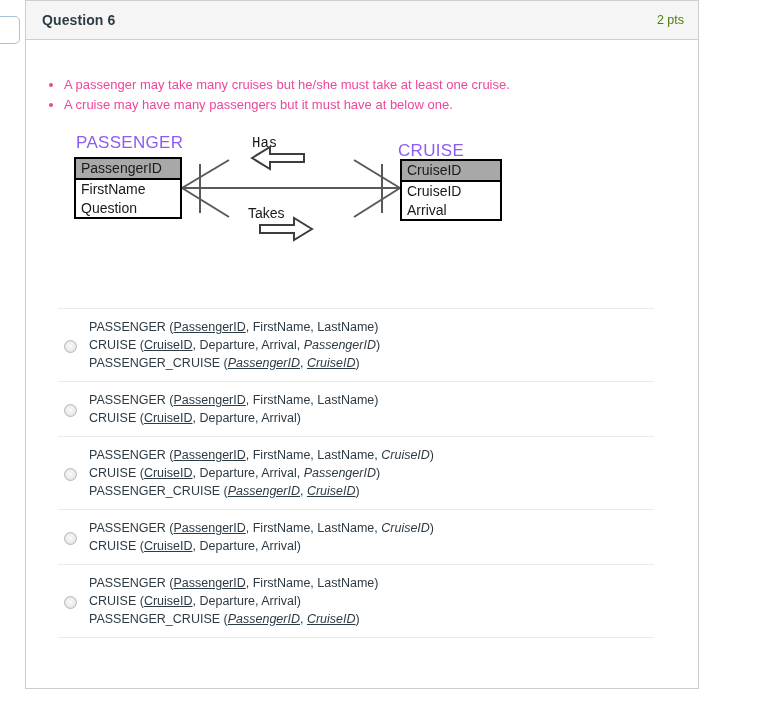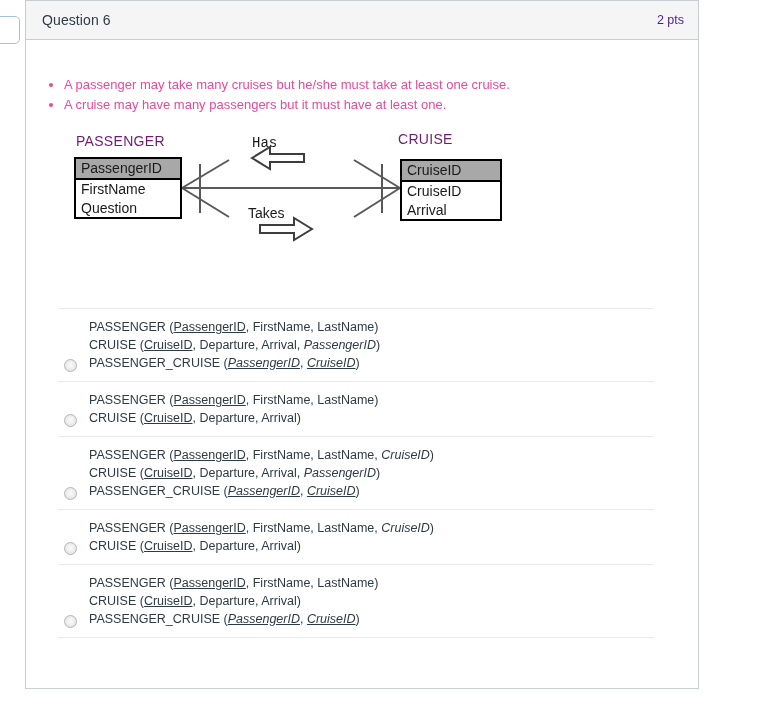--- a/index.html
+++ b/index.html
@@ -46,27 +46,27 @@
     border-bottom: 1px solid #c7cdd1;
     border-top: 1px solid #c7cdd1;
     display: flex;
     align-items: center;
     justify-content: space-between;
     padding: 0 14px 0 16px;
     box-sizing: border-box;
   }
   .question-title {
     font-size: 14px;
-    font-weight: normal;
+    font-weight: bold;
     color: #2d3b45;
     letter-spacing: 0.1px;
   }
   .question-points {
     font-size: 12.5px;
-    color: #4c1d95;
+    color: #4d7c0f;
   }
 
   .question-body {
     padding: 24px 22px 0 16px;
   }
 
   .prompt {
     font-size: 13px;
     line-height: 20px;
     color: #2d3b45;
@@ -86,27 +86,27 @@
 
   
   .erd {
     position: relative;
     width: 480px;
     height: 135px;
     margin: 15px 0 0 12px;
   }
   .erd-label {
     position: absolute;
-    font-size: 14px;
-    color: #701a75;
+    font-size: 17px;
+    color: #8b5cf6;
     letter-spacing: 0.3px;
     white-space: nowrap;
   }
   .erd-label.passenger { left: 22px; top: 4px; }
-  .erd-label.cruise { left: 344px; top: 2px; }
+  .erd-label.cruise { left: 344px; top: 12px; }
 
   .entity {
     position: absolute;
     border: 2px solid #000000;
     background: #ffffff;
     box-sizing: border-box;
   }
   .entity.passenger { left: 20px; top: 28px; width: 108px; height: 62px; }
   .entity.cruise { left: 346px; top: 30px; width: 102px; height: 62px; }
 
@@ -141,21 +141,21 @@
   .rel-label.has { left: 198px; top: 6px; font-family: Liberation Mono, monospace; }
   .rel-label.takes { left: 194px; top: 76px; }
 
   
   .answers {
     margin: 44px 0 0 0;
     padding: 0 22px 0 16px;
   }
   .answer-row {
     display: flex;
-    align-items: flex-end;
+    align-items: center;
     border-top: 1px solid #e8eaec;
     padding: 9px 0 9px 0;
     min-height: 20px;
   }
   .answer-row:last-child { border-bottom: 1px solid #e8eaec; }
 
   .radio {
     flex: 0 0 auto;
     width: 13px;
     height: 13px;
@@ -187,21 +187,21 @@
   <div class="question-header">
     <span class="question-title">Question 6</span>
     <span class="question-points">2 pts</span>
   </div>
 
   <div class="question-body">
 
 
     <ul class="bullets">
       <li>A passenger may take many cruises but he/she must take at least one cruise.</li>
-      <li>A cruise may have many passengers but it must have at least one.</li>
+      <li>A cruise may have many passengers but it must have at below one.</li>
     </ul>
 
     <div class="erd">
 
       <svg viewBox="0 0 480 135">
 
         <line x1="128" y1="59" x2="346" y2="59" stroke="#595959" stroke-width="2"></line>
 
         <line x1="128" y1="59" x2="175" y2="31" stroke="#595959" stroke-width="2"></line>
         <line x1="128" y1="59" x2="175" y2="88" stroke="#595959" stroke-width="2"></line>

